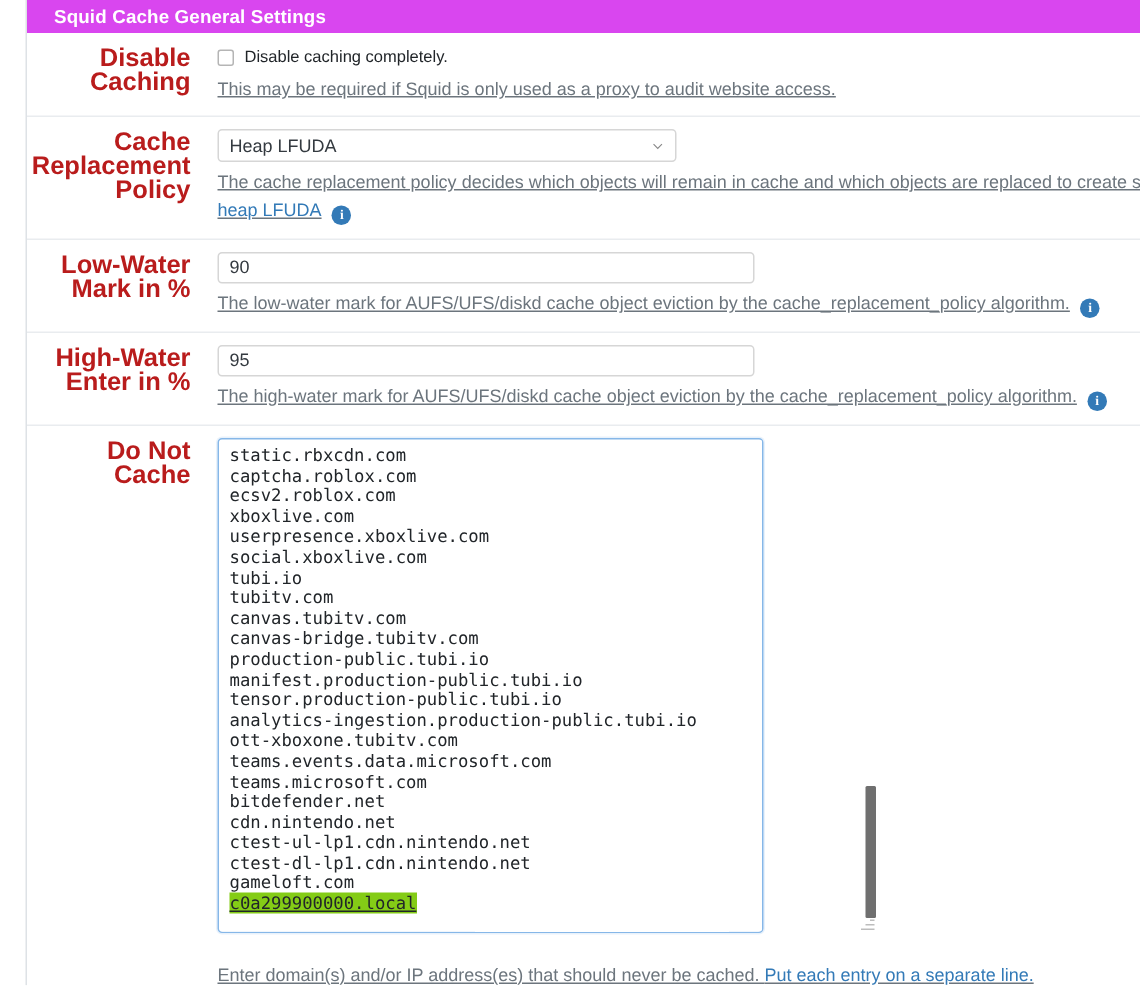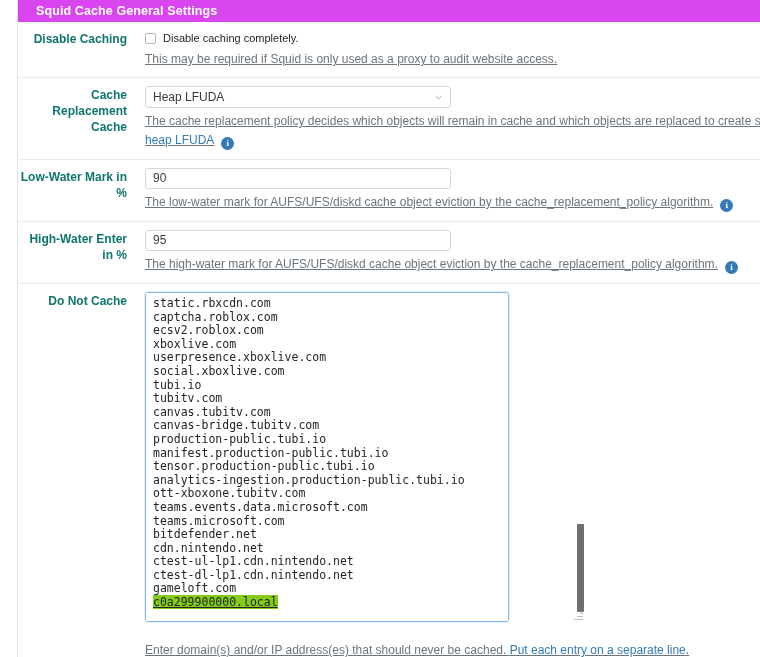--- a/index.html
+++ b/index.html
@@ -61,23 +61,23 @@
     border-bottom: 1px solid #e9ecef;
     padding: 8px 0 9px 0;
   }
   .form-row.no-border { border-bottom: none; }
 
   .col-label {
     width: 109px;
     flex: 0 0 109px;
     text-align: right;
     font-weight: bold;
-    font-size: 12px;
+    font-size: 17px;
     line-height: 16px;
-    color: #0f766e;
+    color: #b91c1c;
     padding-top: 1px;
     padding-right: 0;
   }
   .col-field {
     flex: 1 1 auto;
     padding-left: 18px;
     padding-right: 0;
     min-width: 0;
   }
 
@@ -158,21 +158,21 @@
     position: absolute;
     right: 9px;
     top: 8px;
     width: 7px; height: 7px;
     pointer-events: none;
   }
   .select-caret svg { display: block; }
 
   
   input.form-control {
-    width: 306px;
+    width: 358px;
     height: 21px;
     padding: 1px 7px 2px 7px;
     font-family: "Liberation Sans", sans-serif;
     font-size: 12px;
     color: #343a40;
     background: #fff;
     border: 1px solid #d6d6d6;
     border-radius: 3px;
     outline: none;
   }
@@ -283,21 +283,21 @@
           <span class="cbx"></span>
           <span class="check-text">Disable caching completely.</span>
         </label>
         <div class="help">This may be required if Squid is only used as a proxy to audit website access.</div>
       </div>
     </div>
 
     <div class="form-row">
       <div class="col-label">
         <div>Cache Replacement</div>
-        <div>Cache</div>
+        <div>Policy</div>
       </div>
       <div class="col-field">
         <div class="select-wrap">
           <select class="form-control">
             <option selected="">Heap LFUDA</option>
           </select>
           <span class="select-caret">
             <svg width="7" height="7" viewBox="0 0 10 10">
               <path d="M1 3 L5 7 L9 3" fill="none" stroke="#888" stroke-width="1.1"></path>
             </svg>

